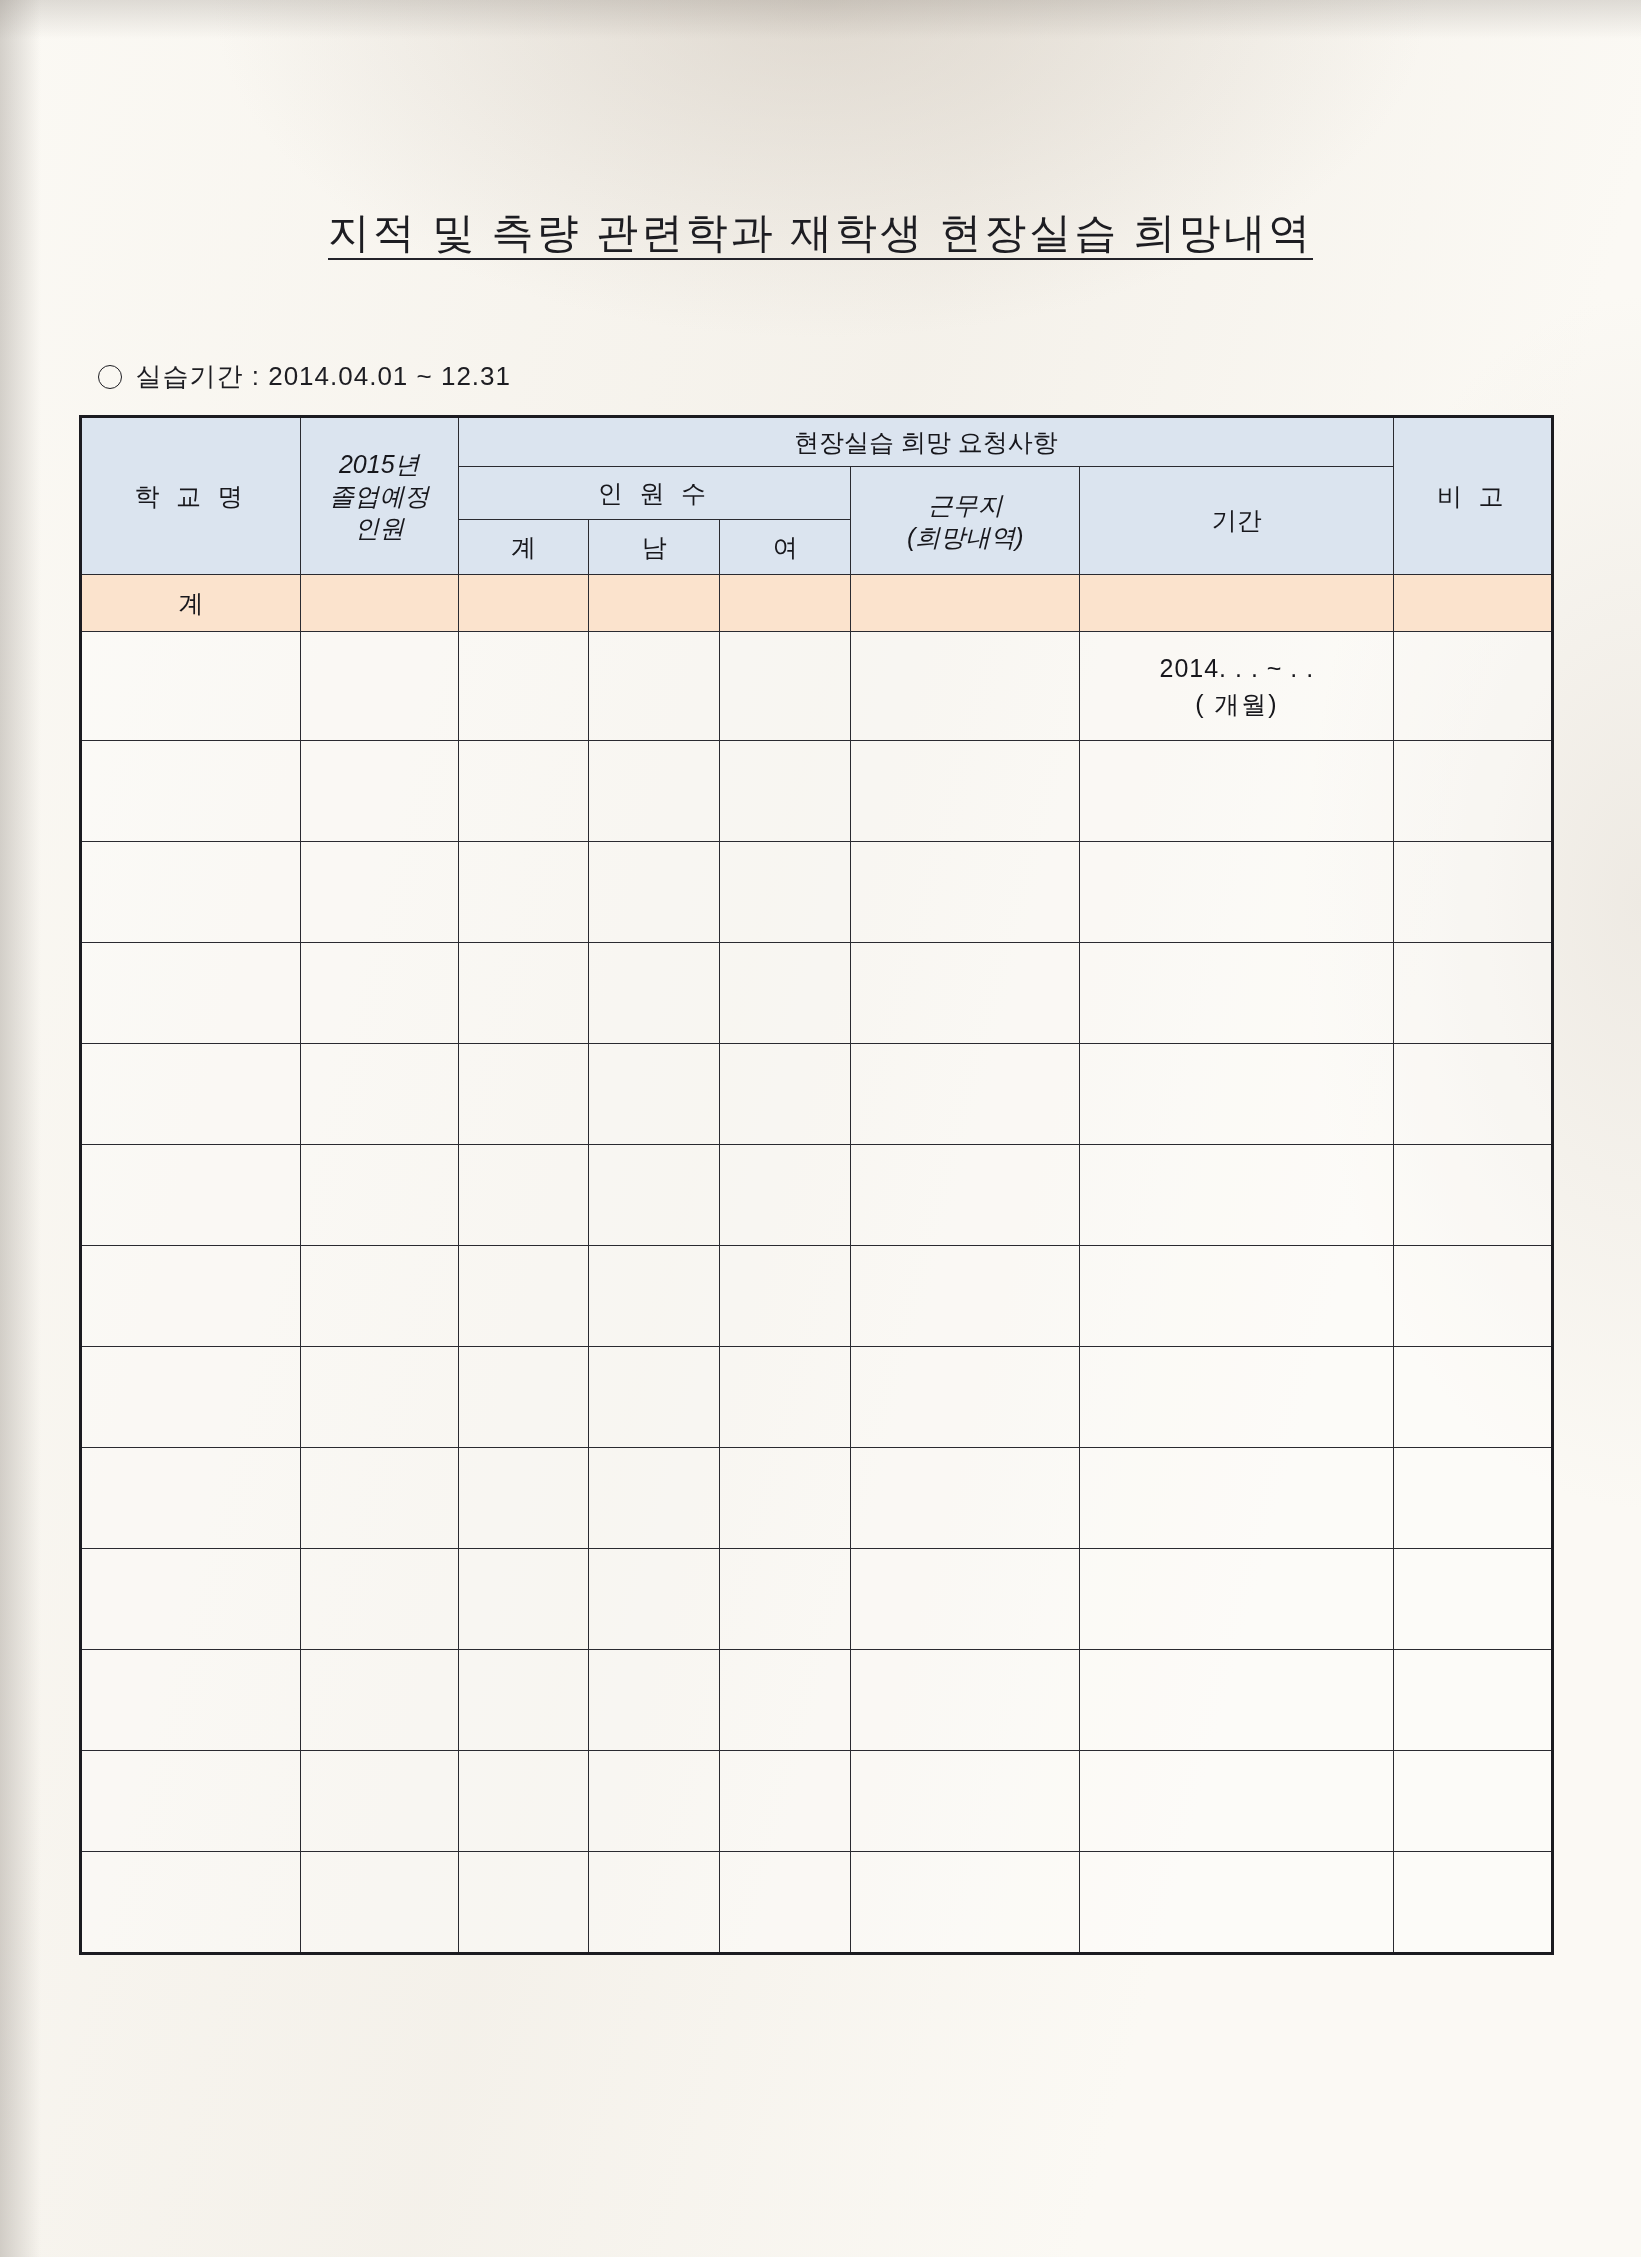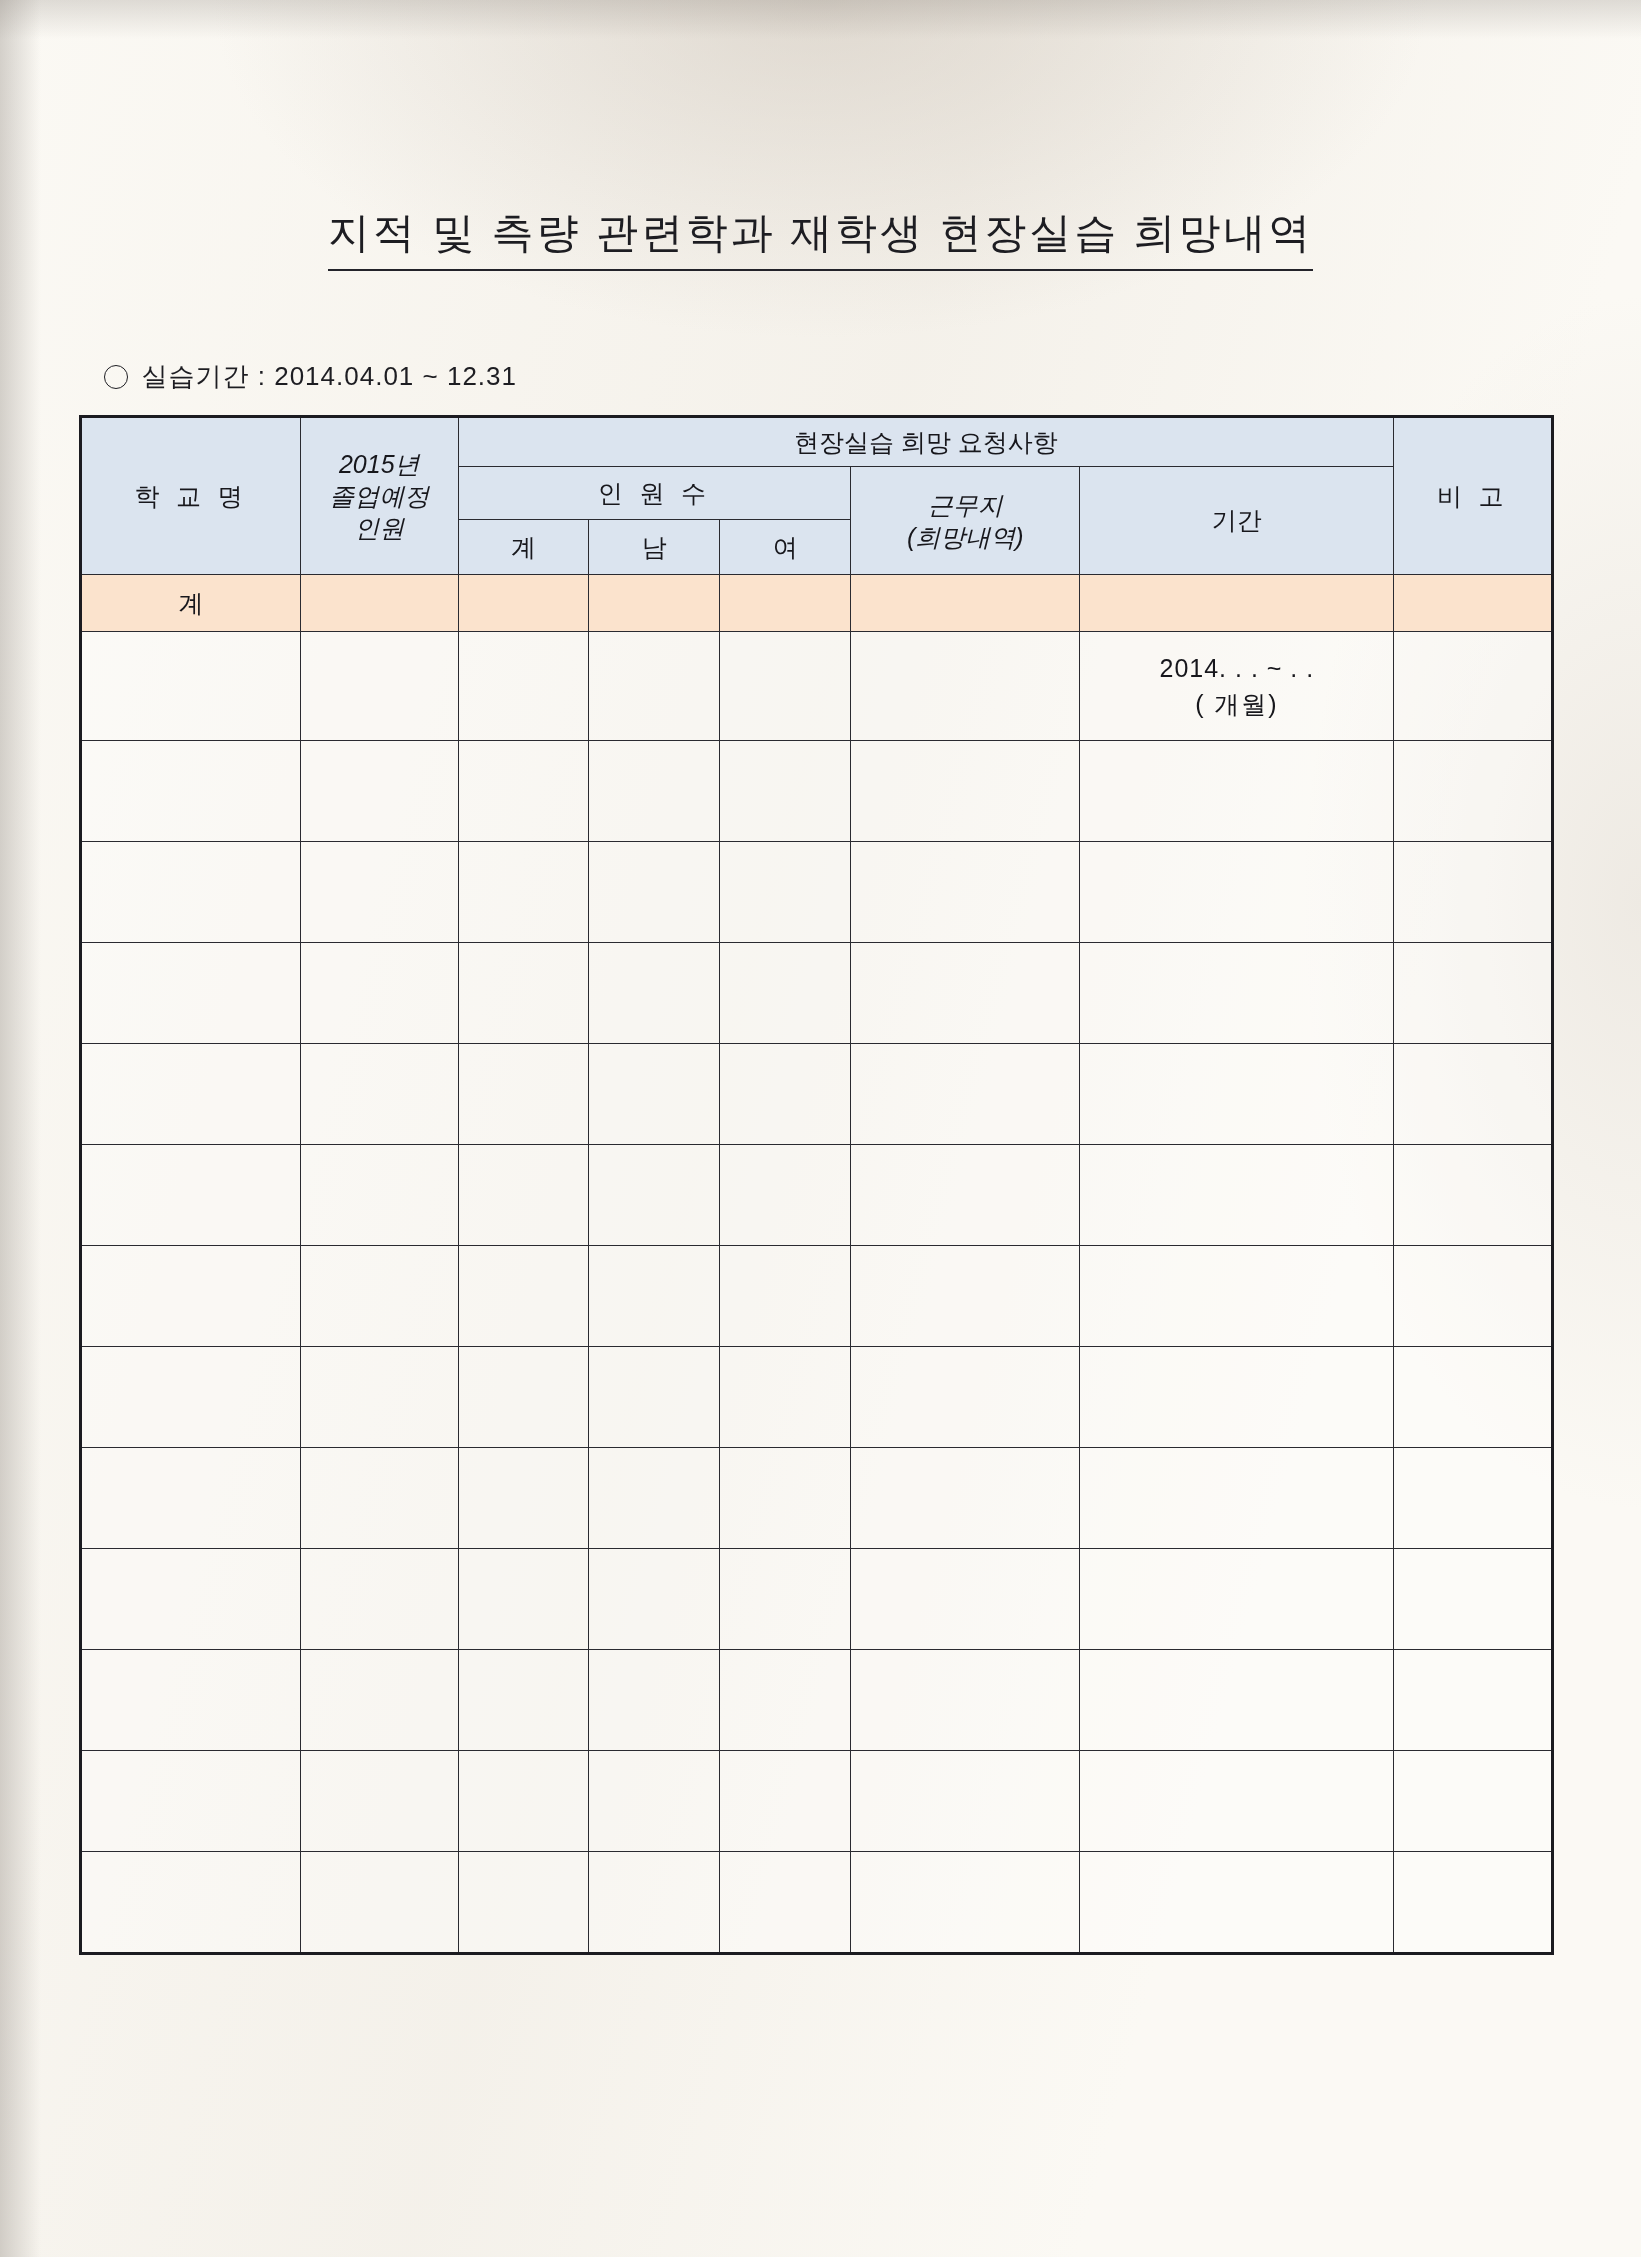--- a/index.html
+++ b/index.html
@@ -46,27 +46,27 @@
     right: 0;
     top: 205px;
     text-align: center;
     font-size: 42px;
     letter-spacing: 2.9px;
     color: #1d1d22;
     font-weight: 500;
   }
   .title span {
     border-bottom: 2.9px solid #23232a;
-    padding-bottom: 13px;
+    padding-bottom: 2px;
   }
 
   
   .period-line {
     position: absolute;
-    left: 104px;
+    left: 98px;
     top: 359px;
     font-size: 26px;
     color: #1d1d22;
     letter-spacing: 1px;
     display: flex;
     align-items: center;
     gap: 13.5px;
   }
   .circle-bullet {
     display: inline-block;

